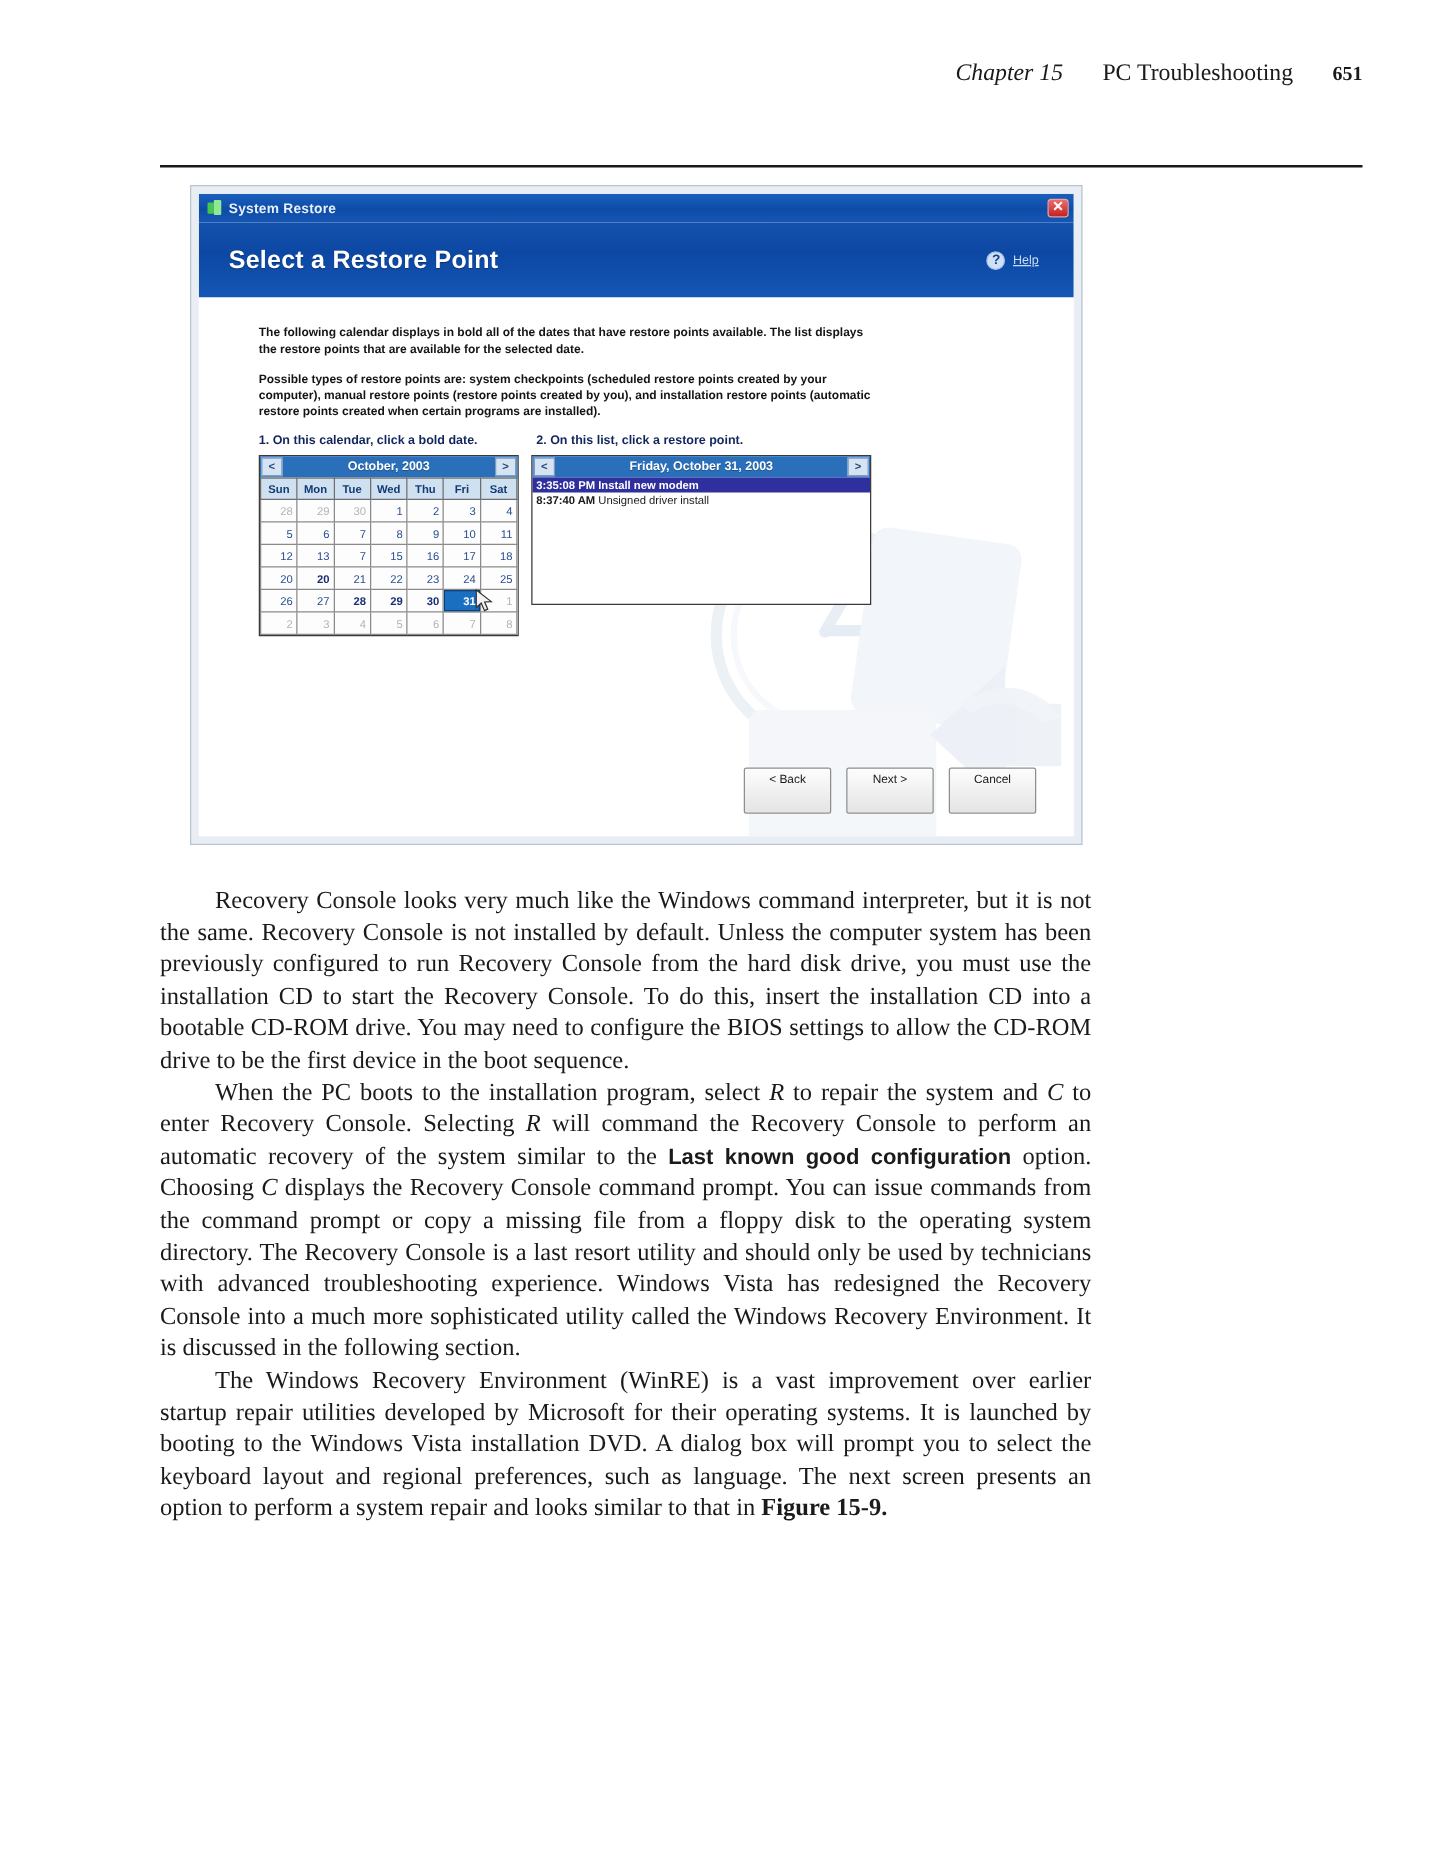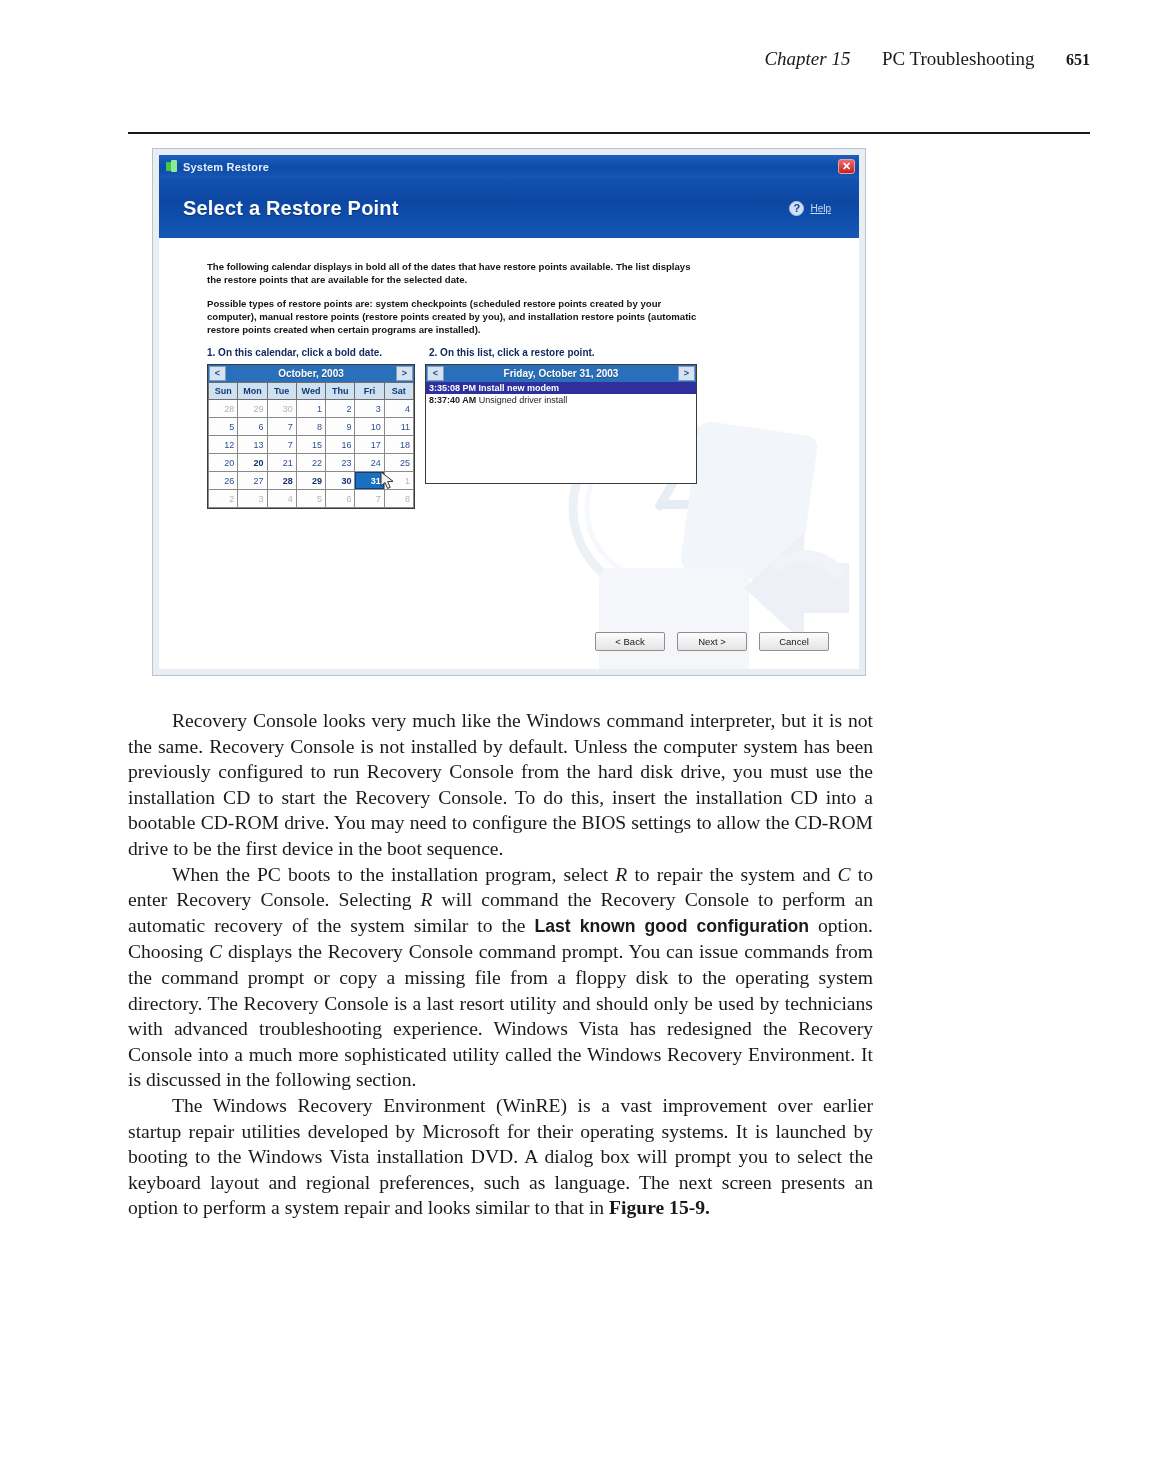--- a/index.html
+++ b/index.html
@@ -201,21 +201,21 @@
   }
   .rp-item.sel{ background:#2f2f9e; color:#ffffff; font-weight:bold; }
   .rp-item .tm{ font-weight:bold; }
 
   
   .wiz-buttons{
     position:absolute; right:30px; bottom:18px;
     display:flex; gap:12px;
   }
   .wbtn{
-    width:70px; height:19px;
+    width:70px; height:37px;
     background:linear-gradient(180deg,#fdfdfd,#e4e4e4);
     border:1px solid #8e8e8e;
     border-radius:2px;
     font-family:"Liberation Sans",sans-serif;
     font-size:9.5px; color:#1a1a1a;
     line-height:17px; text-align:center;
     box-sizing:border-box;
   }
 
   

